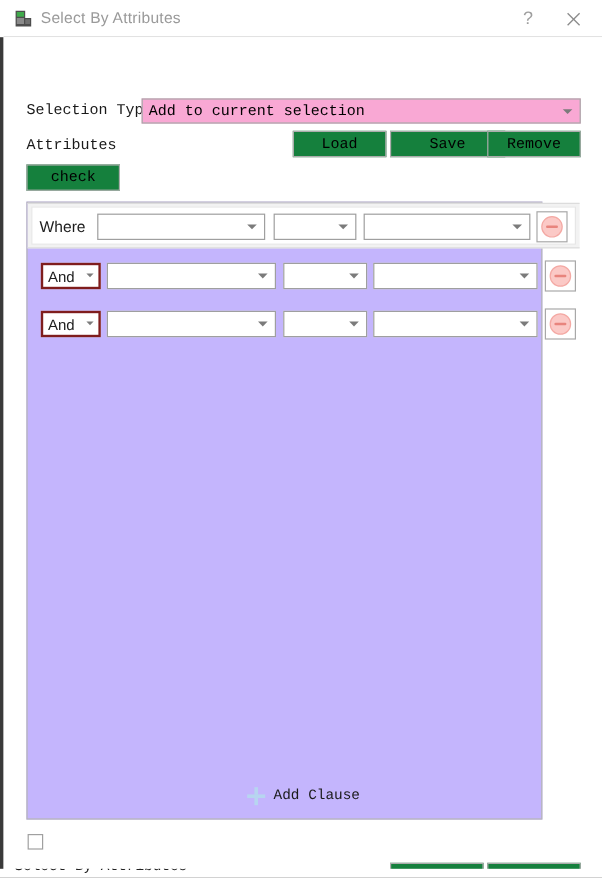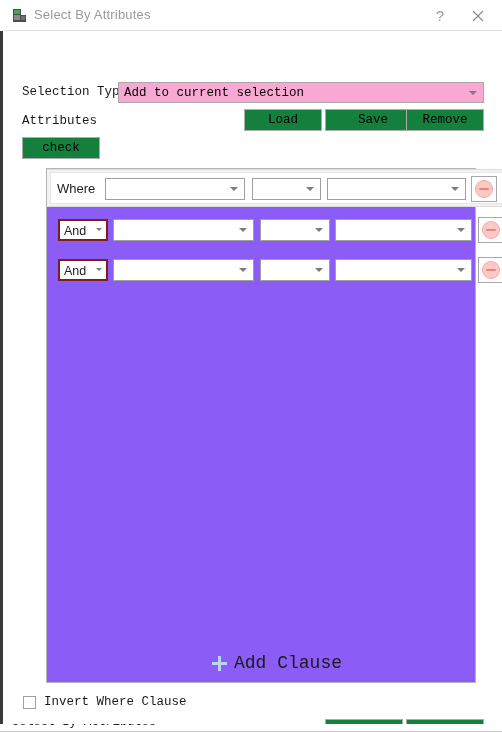--- a/index.html
+++ b/index.html
@@ -195,23 +195,22 @@
   .btn-check  { left: 19px;  top: 106px; width: 78px; height: 22px; }
 
   
   .clause-panel {
     position: absolute;
     left: 19px;
     top: 137px;
     width: 430px;
     height: 515px;
     border: 1px solid #b6b6b6;
-    background: #8b5cf6;
-    box-sizing: border-box;
-    margin-left: 24px;
+    background: #c4b5fd;
+    box-sizing: border-box;
   }
 
   .clause-row {
     position: absolute;
     left: 0;
     width: 460px;
     height: 38px;
     box-sizing: border-box;
   }
   .clause-row.selected {
@@ -346,21 +345,21 @@
     background: #b7d5f0;
   }
   .plus-icon::before {
     left: 6px; top: 0; width: 3px; height: 15px;
   }
   .plus-icon::after {
     left: 0; top: 6px; width: 15px; height: 3px;
   }
   .add-clause-text {
     font-family: "Liberation Mono", "DejaVu Sans Mono", monospace;
-    font-size: 18px;
+    font-size: 12px;
     color: #1a1a1a;
   }
 
   
   .invert-wrap {
     position: absolute;
     left: 20px;
     top: 664px;
     display: flex;
     align-items: center;
@@ -492,21 +491,20 @@
       </div>
 
       <div class="add-clause">
         <span class="plus-icon"></span>
         <span class="add-clause-text">Add Clause</span>
       </div>
     </div>
 
     <div class="invert-wrap">
       <span class="checkbox"></span>
-      <span class="invert-label">Invert Where Clause</span>
     </div>
 
     <button class="btn btn-apply">Apply</button>
     <button class="btn btn-ok">OK</button>
   </div>
 
   <div class="behind-bottom-strip">
     <div class="hairline"></div>
     <div class="clip-text">Select By Attributes</div>
   </div>

